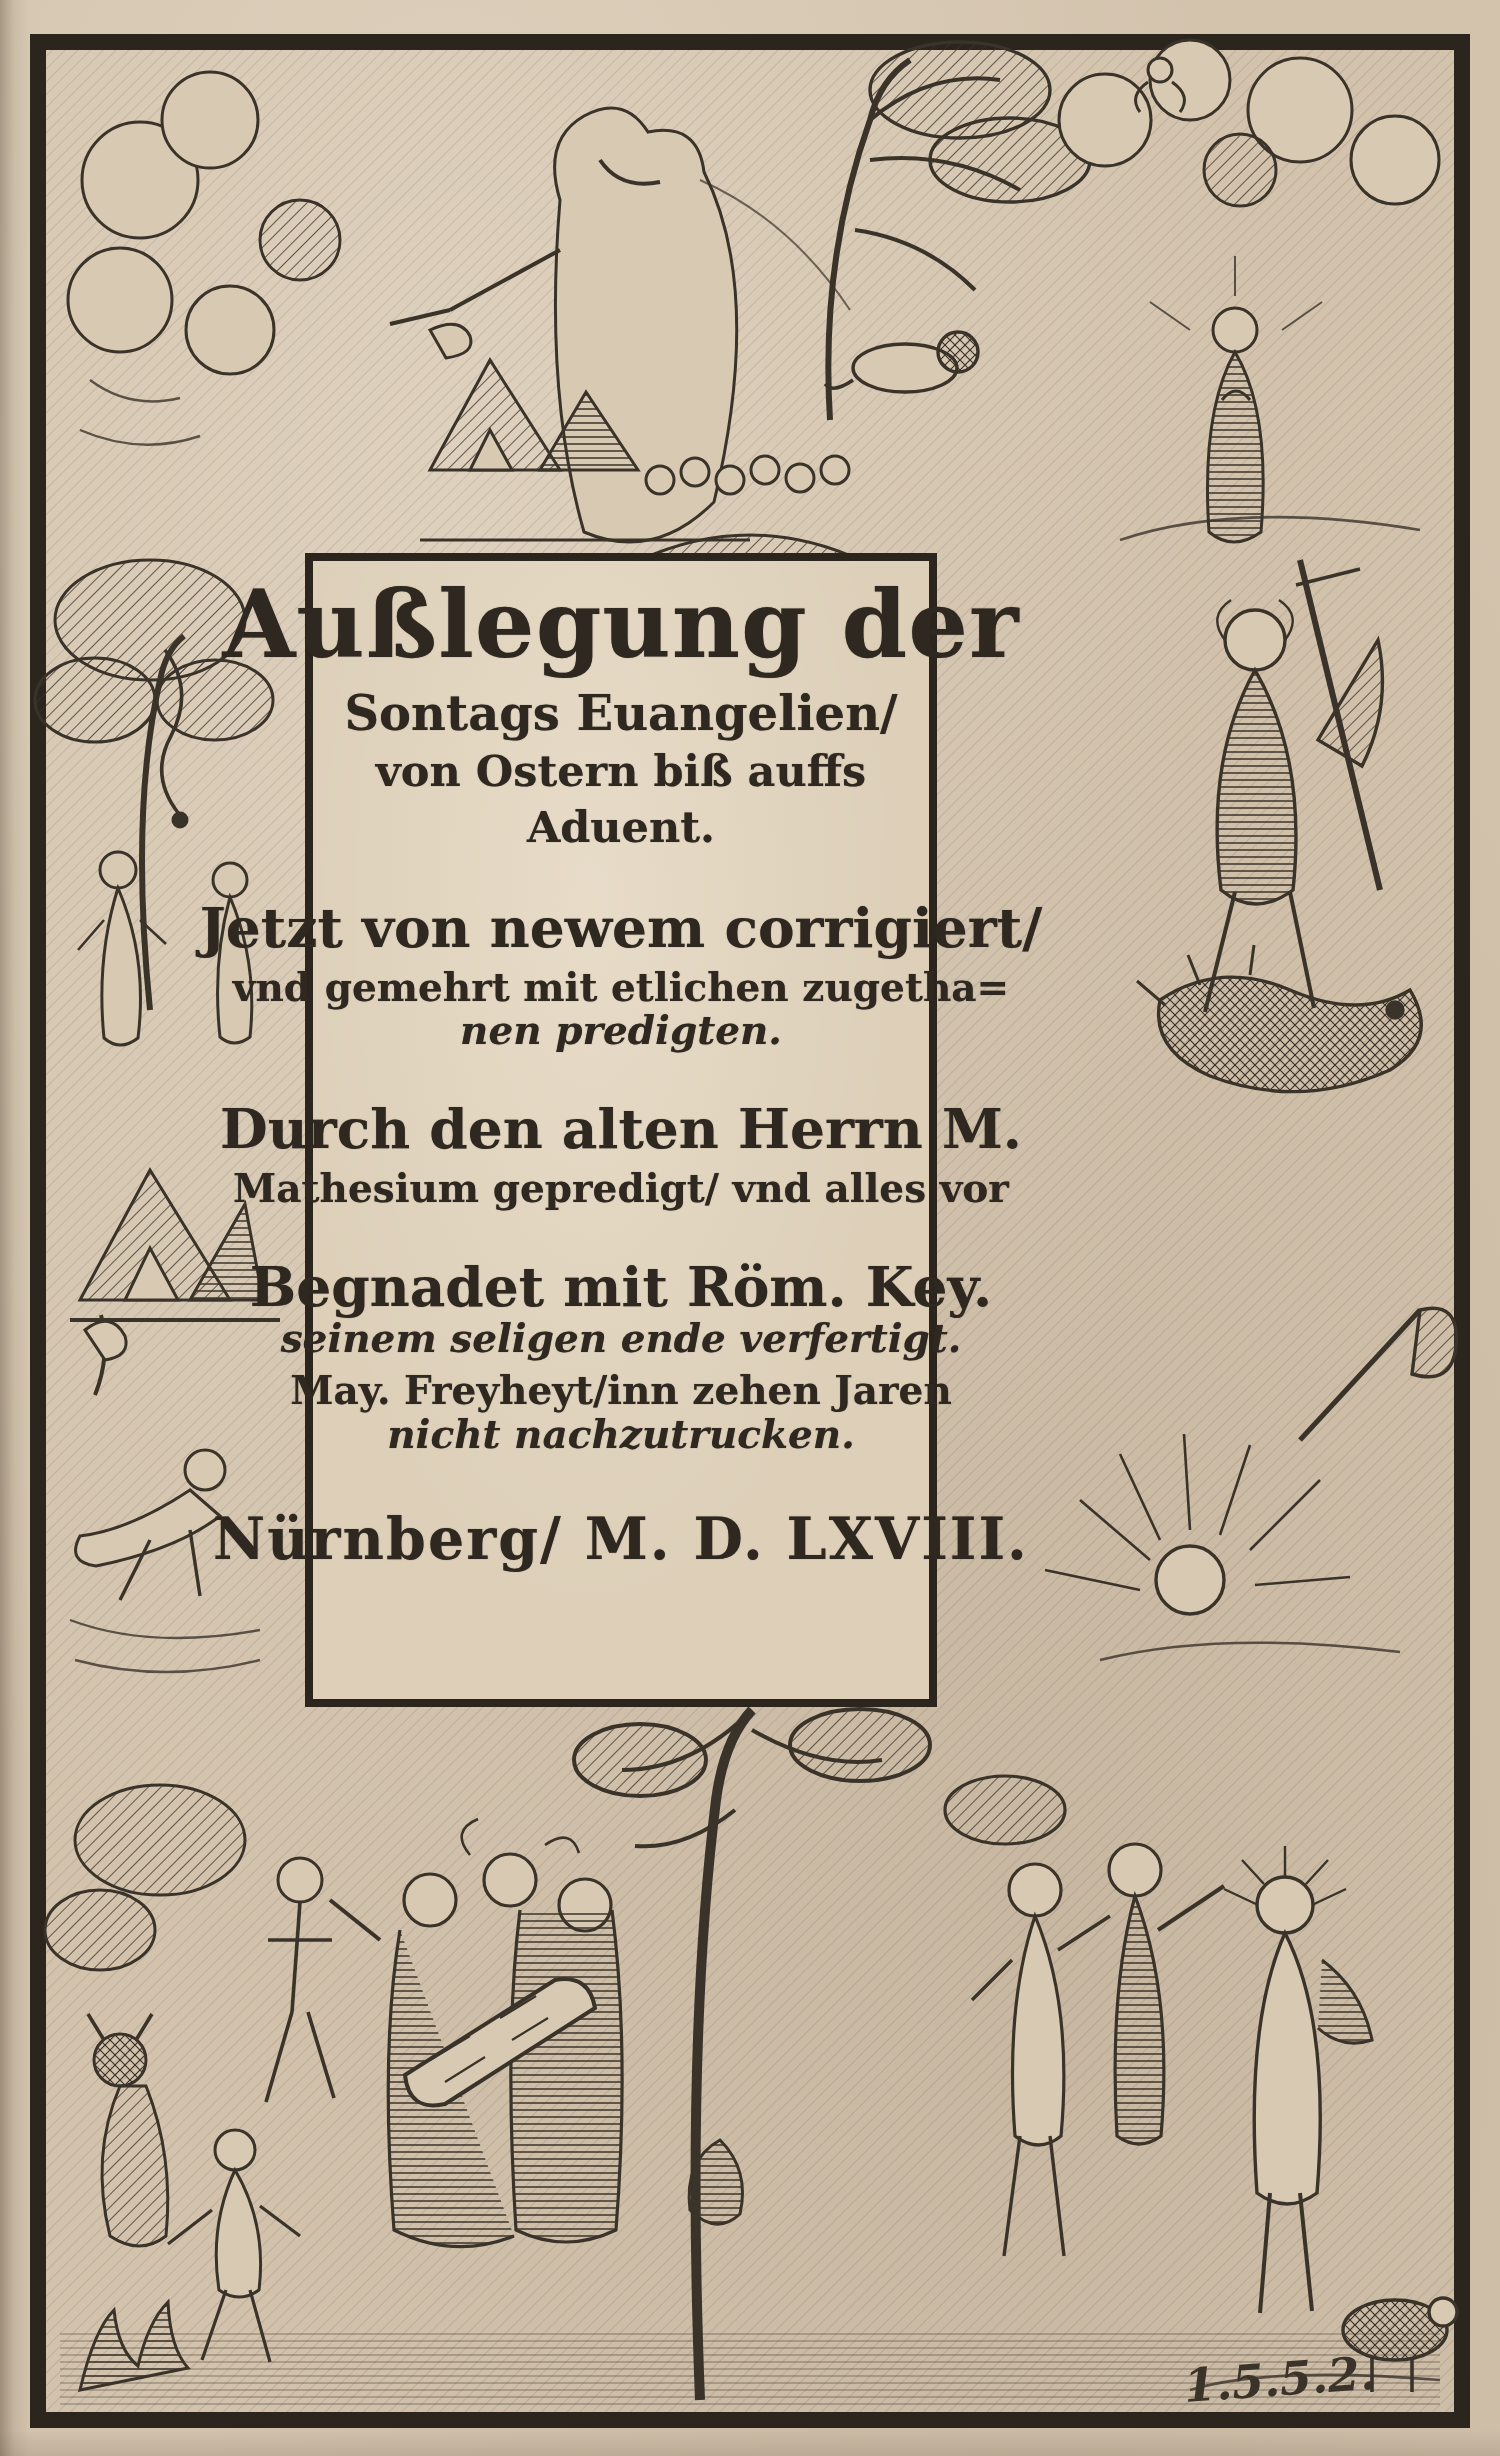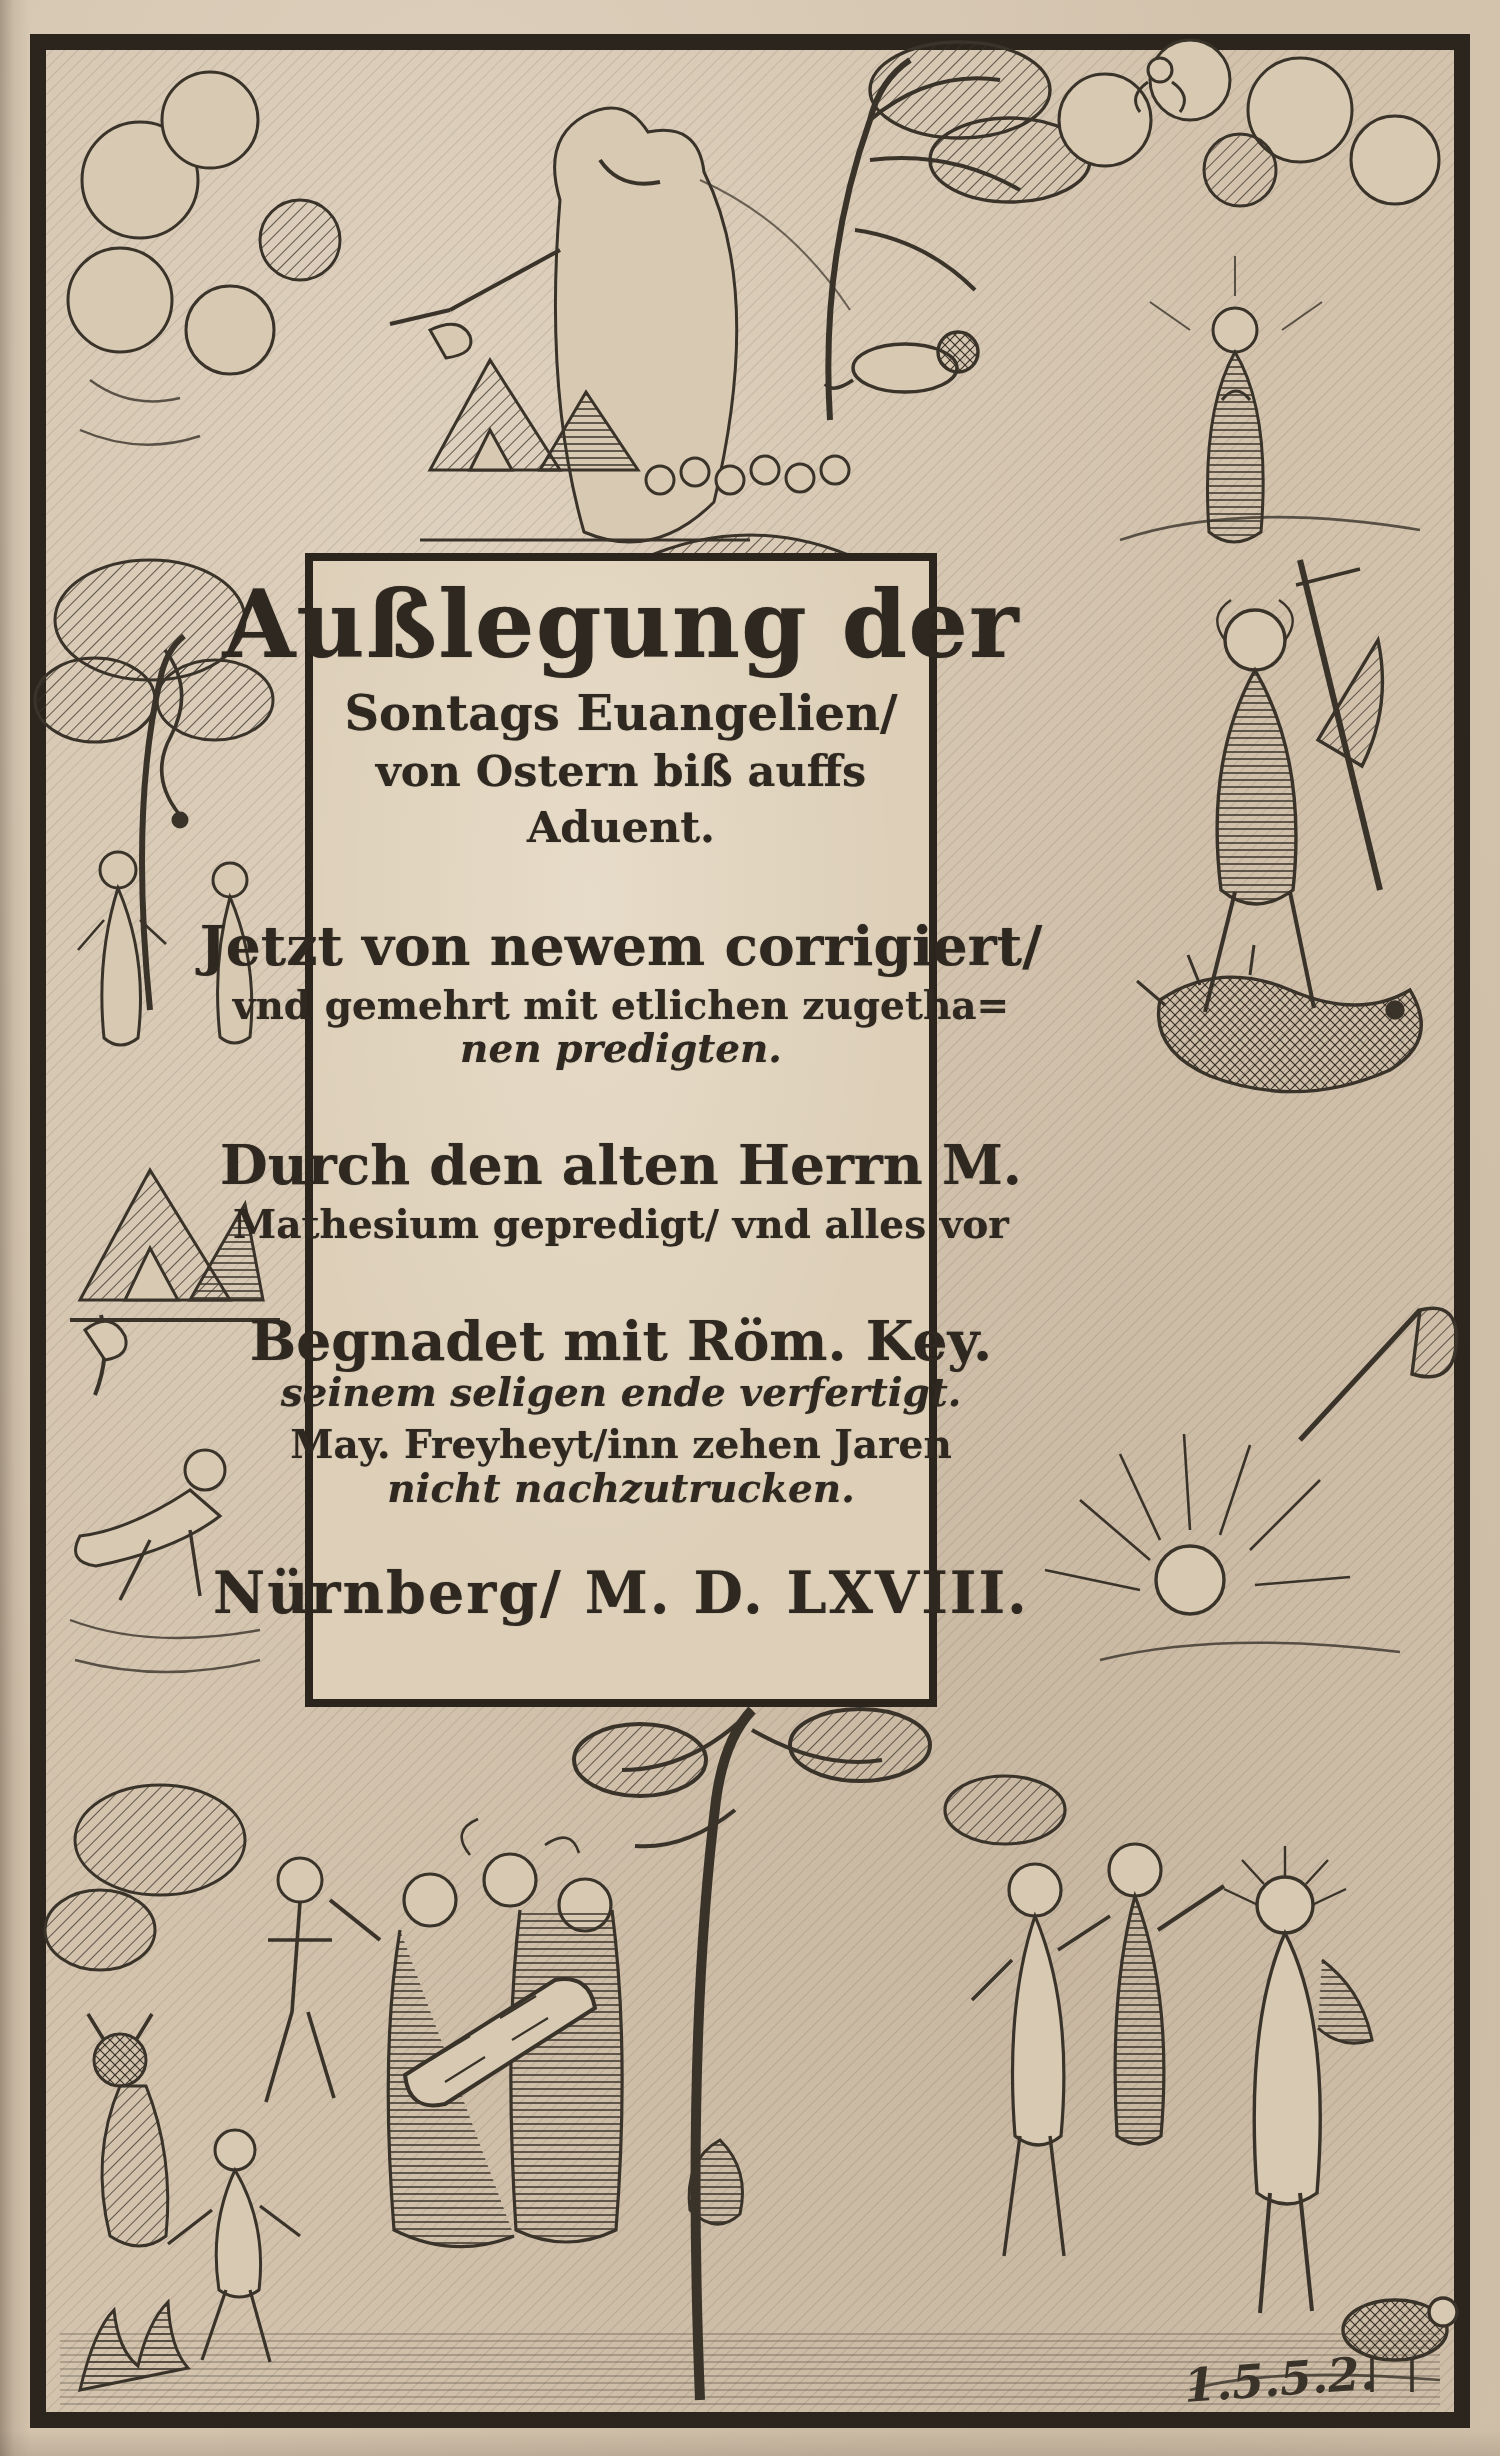--- a/index.html
+++ b/index.html
@@ -23,21 +23,21 @@
     border:8px solid #2b251d;
     box-sizing:border-box;z-index:2;
     display:flex;flex-direction:column;align-items:center;
     text-align:center;
   }
   .ln{white-space:nowrap;font-weight:bold;line-height:1.02;
       text-shadow:0 0 1px rgba(43,37,29,.55);}
   .t-xl{font-size:94px;letter-spacing:1px;margin-top:16px;}
   .t-l {font-size:48px;margin-top:16px;}
   .t-l2{font-size:43px;margin-top:12px;}
-  .t-m1{font-size:55px;margin-top:68px;}
+  .t-m1{font-size:55px;margin-top:50px;}
   .t-m2{font-size:39px;margin-top:12px;}
   .t-m3{font-size:39px;margin-top:4px;font-style:italic;}
   .t-imprint{font-size:57px;margin-top:56px;letter-spacing:2px;}
 </style>
 </head>
 <body>
 
 <svg class="woodcut-svg" width="1500" height="2456" viewBox="0 0 1500 2456">
   <defs>
     <pattern id="hD" width="9" height="9" patternUnits="userSpaceOnUse" patternTransform="rotate(45)">

